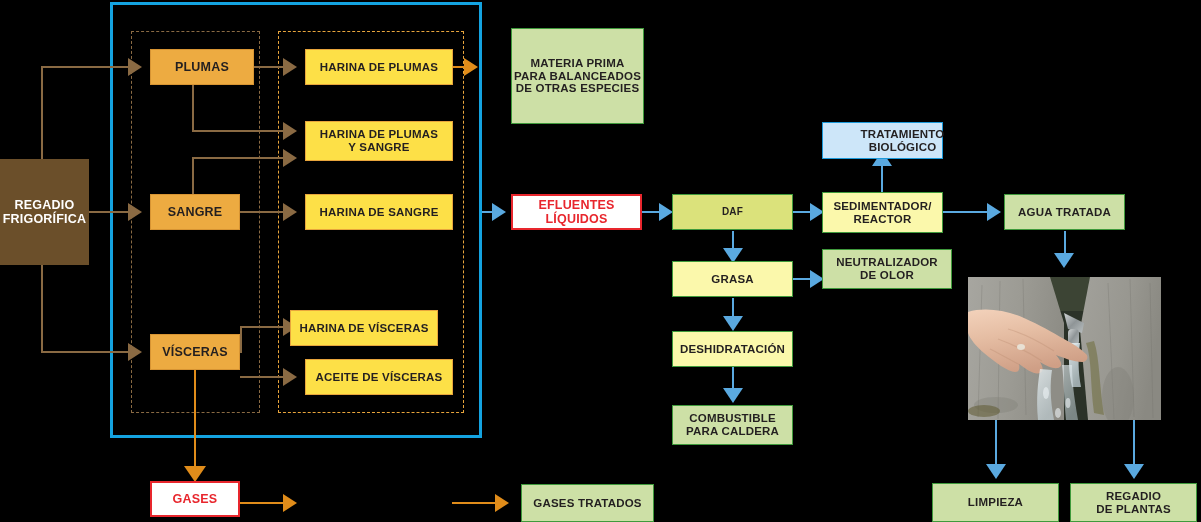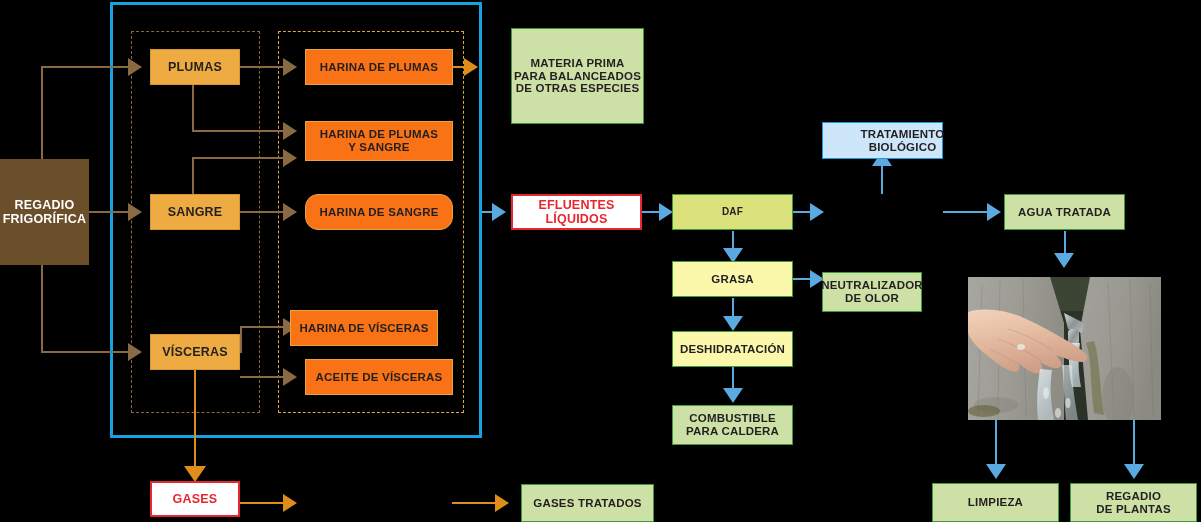--- a/index.html
+++ b/index.html
@@ -36,21 +36,21 @@
     color: #ffffff;
     font-size: 12.5px;
     border: none;
   }
   .n-raw {            
     background: #edab41;
     border: 1px solid #d79433;
     font-size: 12.5px;
   }
   .n-meal {           
-    background: #f97316;
+    background: #fde047;
     border: 1.5px solid #e8a53c;
     font-size: 11.5px;
   }
   .n-green {          
     background: #cde0a6;
     border: 1.5px solid #3f9a3c;
     font-size: 11.5px;
   }
   .n-olive {          
     background: #dbe27b;
@@ -201,55 +201,57 @@
 
   <div class="ln v c-blue" style="left:995px; top:420px; height:48px;"></div>
   <div class="ar down a-blue" style="left:986px; top:464px;"></div>
 
   <div class="ln v c-blue" style="left:1133px; top:420px; height:48px;"></div>
   <div class="ar down a-blue" style="left:1124px; top:464px;"></div>
 
   <div class="node n-src" style="left:0px; top:159px; width:89px; height:106px;">REGADIO
 FRIGORÍFICA</div>
 
-  <div class="node n-raw" style="left:150px; top:49px; width:90px; height:36px;">PLUMAS</div>
+  <div class="node n-raw" style="left:150px; top:49px; width:104px; height:36px;">PLUMAS</div>
 
   <div class="node n-raw" style="left:150px; top:194px; width:90px; height:36px;">SANGRE</div>
 
   <div class="node n-raw" style="left:150px; top:334px; width:90px; height:36px;">VÍSCERAS</div>
 
   <div class="node n-meal" style="left:305px; top:49px; width:148px; height:36px;">HARINA DE PLUMAS</div>
 
   <div class="node n-meal" style="left:305px; top:121px; width:148px; height:40px;">HARINA DE PLUMAS
 Y SANGRE</div>
 
-  <div class="node n-meal" style="left:305px; top:194px; width:148px; height:36px;border-radius:13px;">HARINA DE SANGRE</div>
+  <div class="node n-meal" style="left:305px; top:194px; width:148px; height:36px;">HARINA DE SANGRE</div>
 
   <div class="node n-meal" style="left:290px; top:310px; width:148px; height:36px;">HARINA DE VÍSCERAS</div>
 
   <div class="node n-meal" style="left:305px; top:359px; width:148px; height:36px;">ACEITE DE VÍSCERAS</div>
 
   <div class="node n-green" style="left:511px; top:28px; width:133px; height:96px;">MATERIA PRIMA
 PARA BALANCEADOS
 DE OTRAS ESPECIES</div>
 
   <div class="node n-white-red" style="left:511px; top:194px; width:131px; height:36px;">EFLUENTES LÍQUIDOS</div>
 
   <div class="node n-olive" style="left:672px; top:194px; width:121px; height:36px;">DAF</div>
 
   <div class="node n-yellow" style="left:672px; top:261px; width:121px; height:36px;">GRASA</div>
 
   <div class="node n-yellow" style="left:672px; top:331px; width:121px; height:36px;">DESHIDRATACIÓN</div>
 
   <div class="node n-green" style="left:672px; top:405px; width:121px; height:40px;">COMBUSTIBLE
 PARA CALDERA</div>
 
-  <div class="node n-green" style="left:822px; top:272px; width:100px; height:40px;">NEUTRALIZADOR
+  <div class="node n-green" style="left:822px; top:249px; width:130px; height:40px;">NEUTRALIZADOR
 DE OLOR</div>
 
+  <div class="node n-yellow" style="left:822px; top:192px; width:121px; height:41px;">SEDIMENTADOR/
+REACTOR</div>
 
   <div class="node n-blue" style="left:822px; top:122px; width:121px; height:37px;padding-left:40px;">TRATAMIENTO
 BIOLÓGICO</div>
 
   <div class="node n-green" style="left:1004px; top:194px; width:121px; height:36px;">AGUA TRATADA</div>
 
   <div class="node n-green" style="left:932px; top:483px; width:127px; height:39px;">LIMPIEZA</div>
 
   <div class="node n-green" style="left:1070px; top:483px; width:127px; height:39px;">REGADIO
 DE PLANTAS</div>

